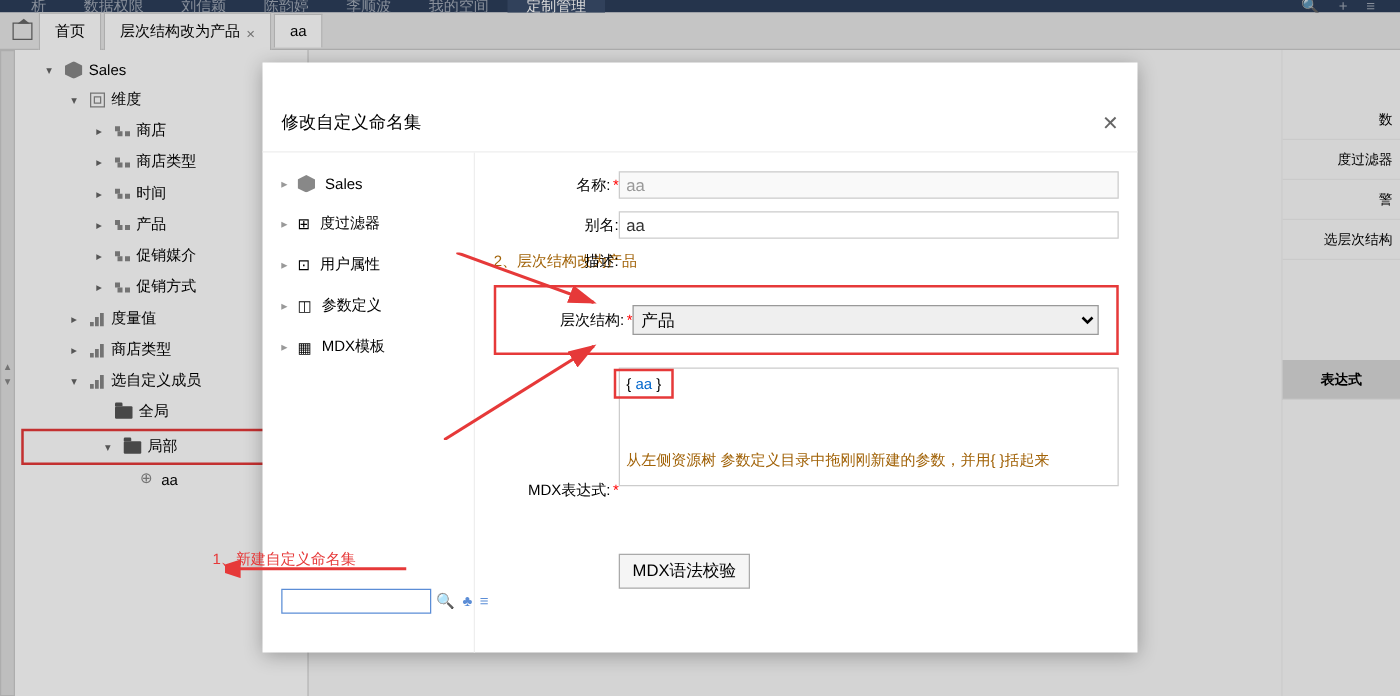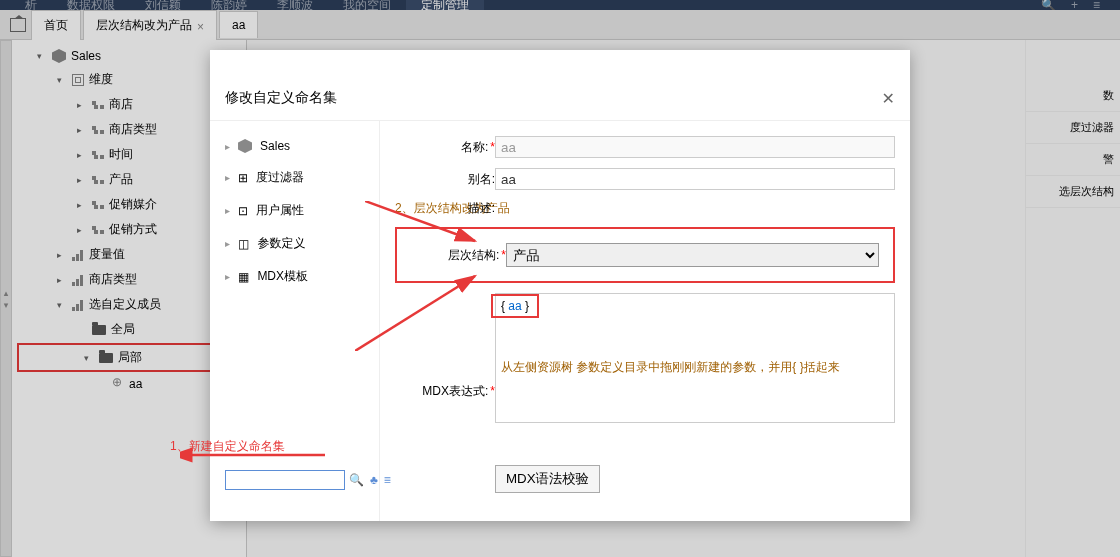--- a/index.html
+++ b/index.html
@@ -64,21 +64,21 @@
     .dialog-left-item { padding: 8px 15px; display: flex; align-items: center; gap: 8px; cursor: pointer; }
     .dl-caret { color: #999; font-size: 10px; }
     .dialog-right { flex: 1; padding: 15px; position: relative; }
     .form-row { display: flex; align-items: center; margin-bottom: 10px; position: relative; }
     .form-label { width: 100px; text-align: right; }
     .form-label .req { color: red; margin-left: 2px; }
     .form-input { flex: 1; border: 1px solid #ccc; padding: 3px 5px; height: 22px; background: #f9f9f9; color: #999; }
     .form-input.white { background: #fff; color: #333; }
     .form-select { flex: 1; border: 1px solid #999; height: 24px; padding: 2px; }
     .red-box { border: 2px solid #e63939; }
-    .mdx-area { border: 1px solid #ccc; flex: 1; height: 130px; padding: 5px; position: relative; }
+    .mdx-area { border: 1px solid #ccc; flex: 1; height: 95px; padding: 5px; position: relative; }
     .token-wrap { display: inline-block; border: 2px solid #e63939; padding: 3px 8px; position: absolute; top: 0; left: -5px; }
     .token-inner { color: #0066cc; }
     .annotation-red { color: #a16207; font-size: 12px; }
     .mdx-btn { border: 1px solid #aaa; padding: 4px 10px; background: #f5f5f5; cursor: pointer; margin-left: 100px; margin-top: 32px; }
     .annotation-1 { color: #e63939; position: relative; top: -65px; left: -40px; }
     .search-row { display: flex; align-items: center; gap: 4px; margin-top: -50px; padding-left: 15px; }
     .search-input { width: 120px; border: 1px solid #5b8dd6; height: 20px; padding: 2px; }
     .search-icons { display: flex; gap: 6px; color: #5b8dd6; }
     .dialog-footer { padding: 10px 15px; text-align: right; border-top: 1px solid #eee; }
     .dlg-btn { border: 1px solid #aaa; padding: 3px 8px; background: #f5f5f5; cursor: pointer; margin-left: 5px; }
@@ -220,20 +220,21 @@
       <div class="store-row">购物中心</div>
     </div>
   </div>
 
   <div class="right-panel">
     <div class="right-item">数</div>
     <div class="right-item">度过滤器</div>
     <div class="right-item">警</div>
     <div class="right-item">选层次结构</div>
     <div style="height:80px"></div>
+    <div class="right-item hdr">表达式</div>
   </div>
 </div>
 
 <div class="overlay">
   <div class="dialog">
     <div class="dialog-header">
       <span>修改自定义命名集</span>
       <span class="dialog-close">✕</span>
     </div>
     <div class="dialog-body">

